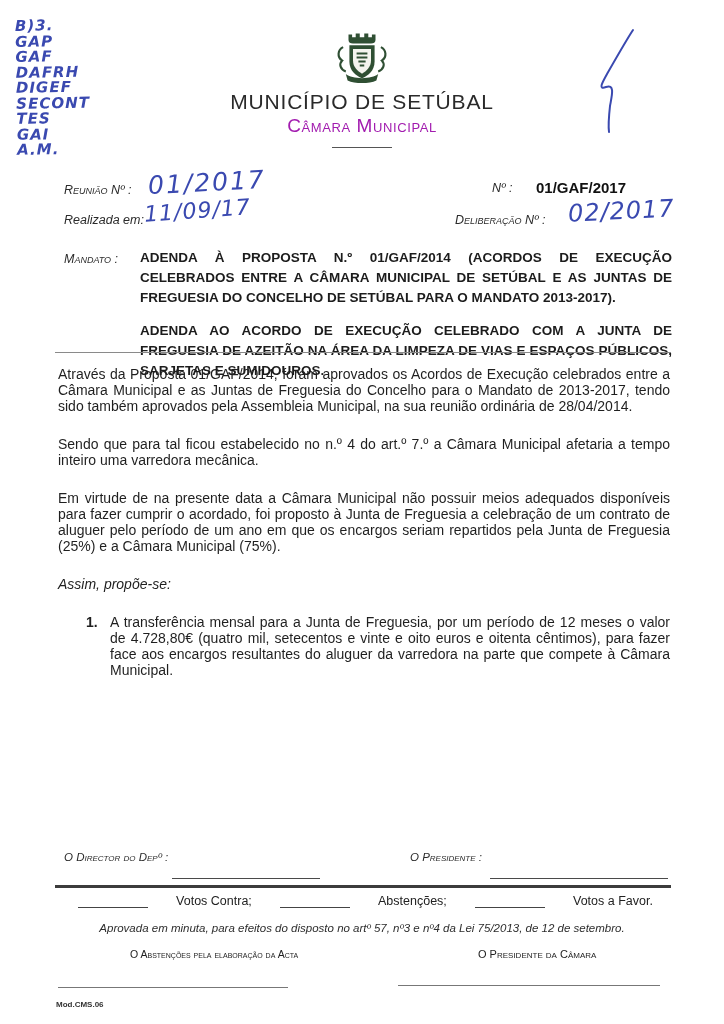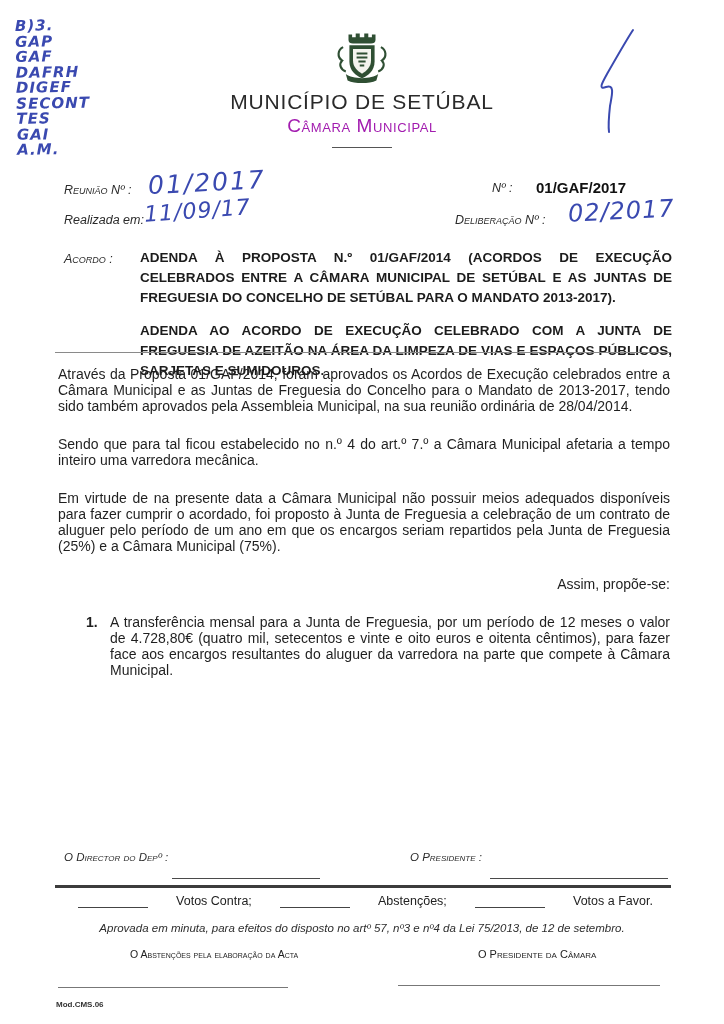--- a/index.html
+++ b/index.html
@@ -56,21 +56,21 @@
   }
   .assunto-txt p + p { margin-top:13px; }
   .subj-rule { position:absolute; left:55px; top:352px; width:616px; border-top:1.2px solid #8a8a8a; }
 
   
   .bodytext {
     position:absolute; left:58px; top:366px; width:612px;
     font-size:14px; line-height:16px; text-align:justify; color:#1f1f1f;
   }
   .bodytext p { margin-bottom:22px; }
-  .intro { text-align:right; }
+  .intro { text-align:left;font-style:italic; }
   .olist { display:flex; margin-left:28px; width:584px; }
   .olist .num { font-weight:700; width:24px; flex:none; }
   .olist .itxt { text-align:justify; }
 
   
   .sig-director-l  { position:absolute; left:64px;  top:851px; font-size:11.5px; }
   .sig-director-ln { position:absolute; left:172px; top:878px; width:148px; border-top:1.6px solid #4a4a4a; }
   .sig-prop-l      { position:absolute; left:410px; top:851px; font-size:11.5px; }
   .sig-prop-ln     { position:absolute; left:490px; top:878px; width:178px; border-top:1.6px solid #4a4a4a; }
   .thick-rule { position:absolute; left:55px; top:885px; width:616px; height:3px; background:#3c3c3c; }
@@ -134,21 +134,21 @@
 
   <div class="meta-reuniao lbl-sc">Reunião Nº :</div>
   <div class="meta-reuniao-v hw">01/2017</div>
   <div class="meta-realizada lbl-it">Realizada em:</div>
   <div class="meta-realizada-v hw">11/09/17</div>
   <div class="meta-num-l lbl-it">Nº :</div>
   <div class="meta-num-v">01/GAF/2017</div>
   <div class="meta-delib-l lbl-sc">Deliberação Nº :</div>
   <div class="meta-delib-v hw">02/2017</div>
 
-  <div class="assunto-l lbl-sc">Acordo :</div>
+  <div class="assunto-l lbl-sc">Mandato :</div>
   <div class="assunto-txt">
     <p>ADENDA À PROPOSTA N.º 01/GAF/2014 (ACORDOS DE EXECUÇÃO CELEBRADOS ENTRE A CÂMARA MUNICIPAL DE SETÚBAL E AS JUNTAS DE FREGUESIA DO CONCELHO DE SETÚBAL PARA O MANDATO 2013-2017).</p>
     <p>ADENDA AO ACORDO DE EXECUÇÃO CELEBRADO COM A JUNTA DE FREGUESIA DE AZEITÃO NA ÁREA DA LIMPEZA DE VIAS E ESPAÇOS PÚBLICOS, SARJETAS E SUMIDOUROS.</p>
   </div>
   <div class="subj-rule"></div>
 
   <div class="bodytext">
     <p>Através da Proposta 01/GAF/2014, foram aprovados os Acordos de Execução celebrados entre a Câmara Municipal e as Juntas de Freguesia do Concelho para o Mandato de 2013-2017, tendo sido também aprovados pela Assembleia Municipal, na sua reunião ordinária de 28/04/2014.</p>
     <p>Sendo que para tal ficou estabelecido no n.º 4 do art.º 7.º a Câmara Municipal afetaria a tempo inteiro uma varredora mecânica.</p>
     <p>Em virtude de na presente data a Câmara Municipal não possuir meios adequados disponíveis para fazer cumprir o acordado, foi proposto à Junta de Freguesia a celebração de um contrato de aluguer pelo período de um ano em que os encargos seriam repartidos pela Junta de Freguesia (25%) e a Câmara Municipal (75%).</p>

